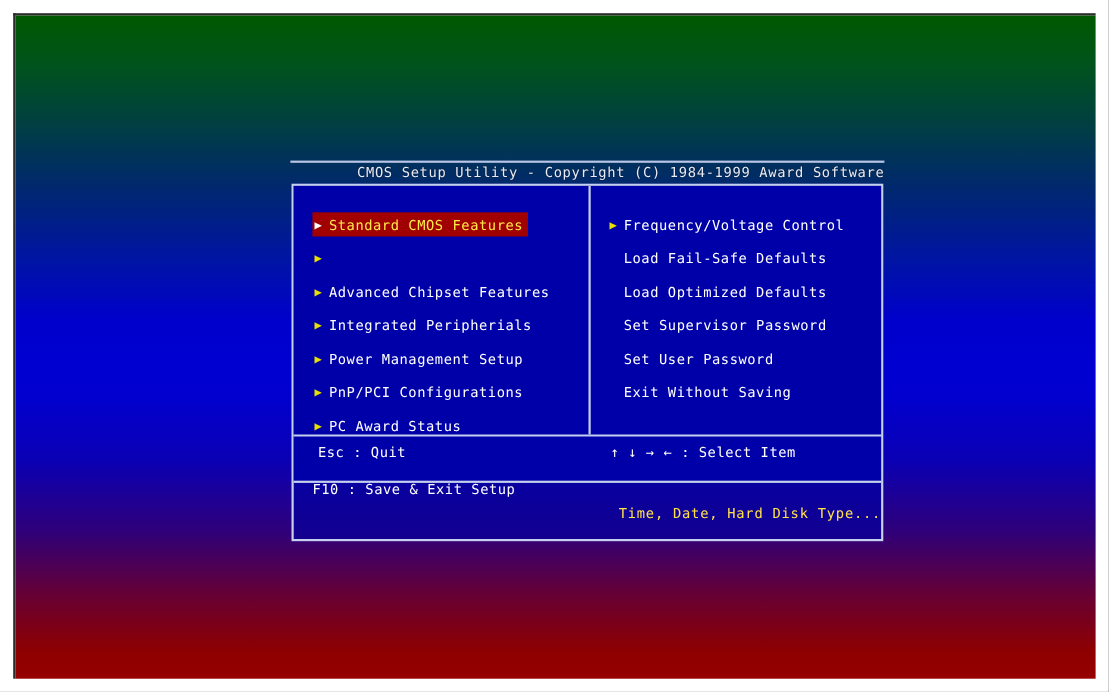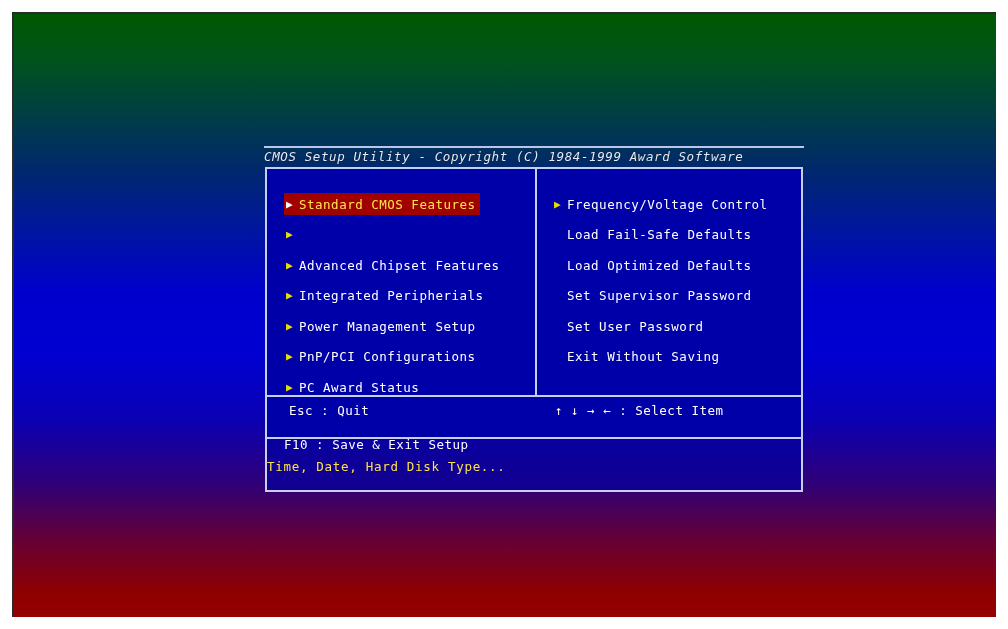--- a/index.html
+++ b/index.html
@@ -66,27 +66,26 @@
     left: 0; top: 0;
     width: 540px;
     height: 2px;
     background: #b9c6e8;
   }
   #title-text {
     position: absolute;
     left: 0;
     top: 3px;
     width: 540px;
-    text-align: left;
+    text-align: right;
     font-size: 12.5px;
     letter-spacing: 0.6px;
     color: #e8ecf8;
     white-space: nowrap;
     text-shadow: 0 0 1px rgba(0,0,0,0.9);
-    font-style: italic;
   }
 
   
   #main-panel {
     position: absolute;
     left: 251px;
     top: 153px;
     width: 538px;
     height: 325px;
     box-sizing: border-box;
@@ -192,21 +191,21 @@
     left: 0;
     top: 270px;
     width: 100%;
     height: 51px;
   }
   #desc-text {
     position: absolute;
     left: 0;
     top: 20px;
     width: 100%;
-    text-align: left;
+    text-align: right;
     font-size: 12.5px;
     letter-spacing: 0.7px;
     color: #ffe14a;
     white-space: nowrap;
   }
 </style>
 </head>
 <body>
 
 <div id="screen-frame">

